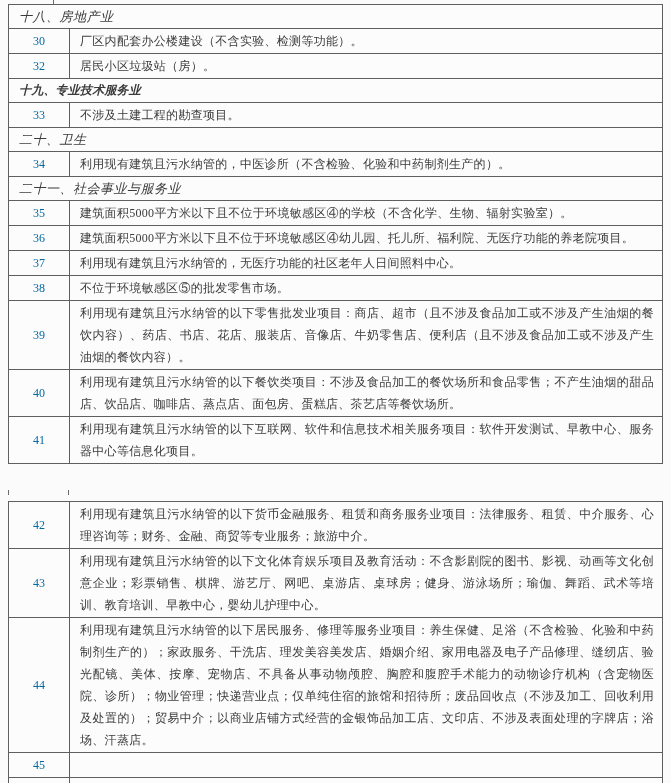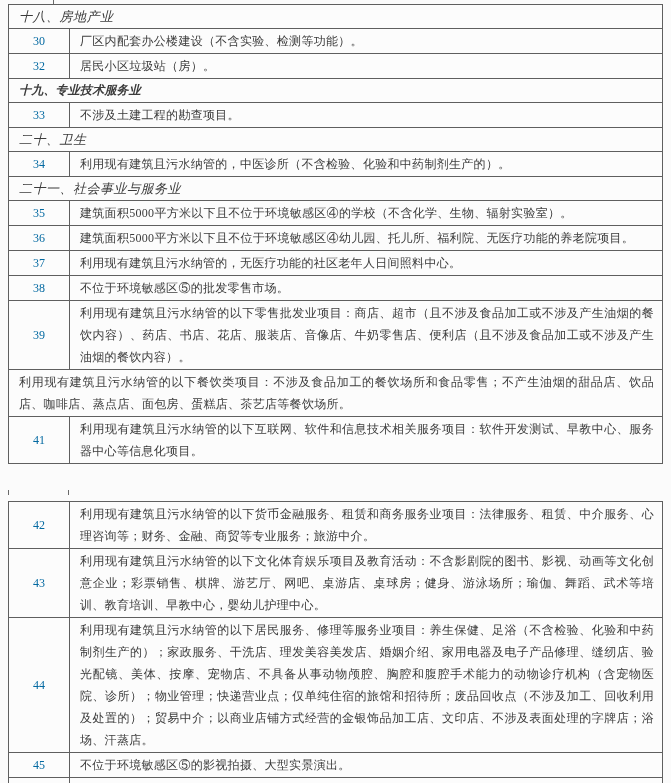--- a/index.html
+++ b/index.html
@@ -132,20 +132,21 @@
       <div class="num">38</div>
       <div class="txt">不位于环境敏感区⑤的批发零售市场。</div>
     </div>
 
     <div class="row">
       <div class="num">39</div>
       <div class="txt">利用现有建筑且污水纳管的以下零售批发业项目：商店、超市（且不涉及食品加工或不涉及产生油烟的餐饮内容）、药店、书店、花店、服装店、音像店、牛奶零售店、便利店（且不涉及食品加工或不涉及产生油烟的餐饮内容）。</div>
     </div>
 
     <div class="row">
+      <div class="num">40</div>
       <div class="txt">利用现有建筑且污水纳管的以下餐饮类项目：不涉及食品加工的餐饮场所和食品零售；不产生油烟的甜品店、饮品店、咖啡店、蒸点店、面包房、蛋糕店、茶艺店等餐饮场所。</div>
     </div>
 
     <div class="row">
       <div class="num">41</div>
       <div class="txt">利用现有建筑且污水纳管的以下互联网、软件和信息技术相关服务项目：软件开发测试、早教中心、服务器中心等信息化项目。</div>
     </div>
 
   </div>
 
@@ -164,21 +165,20 @@
       <div class="txt">利用现有建筑且污水纳管的以下文化体育娱乐项目及教育活动：不含影剧院的图书、影视、动画等文化创意企业；彩票销售、棋牌、游艺厅、网吧、桌游店、桌球房；健身、游泳场所；瑜伽、舞蹈、武术等培训、教育培训、早教中心，婴幼儿护理中心。</div>
     </div>
 
     <div class="row">
       <div class="num">44</div>
       <div class="txt">利用现有建筑且污水纳管的以下居民服务、修理等服务业项目：养生保健、足浴（不含检验、化验和中药制剂生产的）；家政服务、干洗店、理发美容美发店、婚姻介绍、家用电器及电子产品修理、缝纫店、验光配镜、美体、按摩、宠物店、不具备从事动物颅腔、胸腔和腹腔手术能力的动物诊疗机构（含宠物医院、诊所）；物业管理；快递营业点；仅单纯住宿的旅馆和招待所；废品回收点（不涉及加工、回收利用及处置的）；贸易中介；以商业店铺方式经营的金银饰品加工店、文印店、不涉及表面处理的字牌店；浴场、汗蒸店。</div>
     </div>
 
     <div class="row">
       <div class="num">45</div>
-      <div class="txt">不位于环境敏感区⑤的影视拍摄、大型实景演出。</div>
     </div>
 
     <div class="row">
       <div class="num">46</div>
       <div class="txt">文物（名胜古迹）修缮。</div>
     </div>
 
   </div>
 
 </div>

